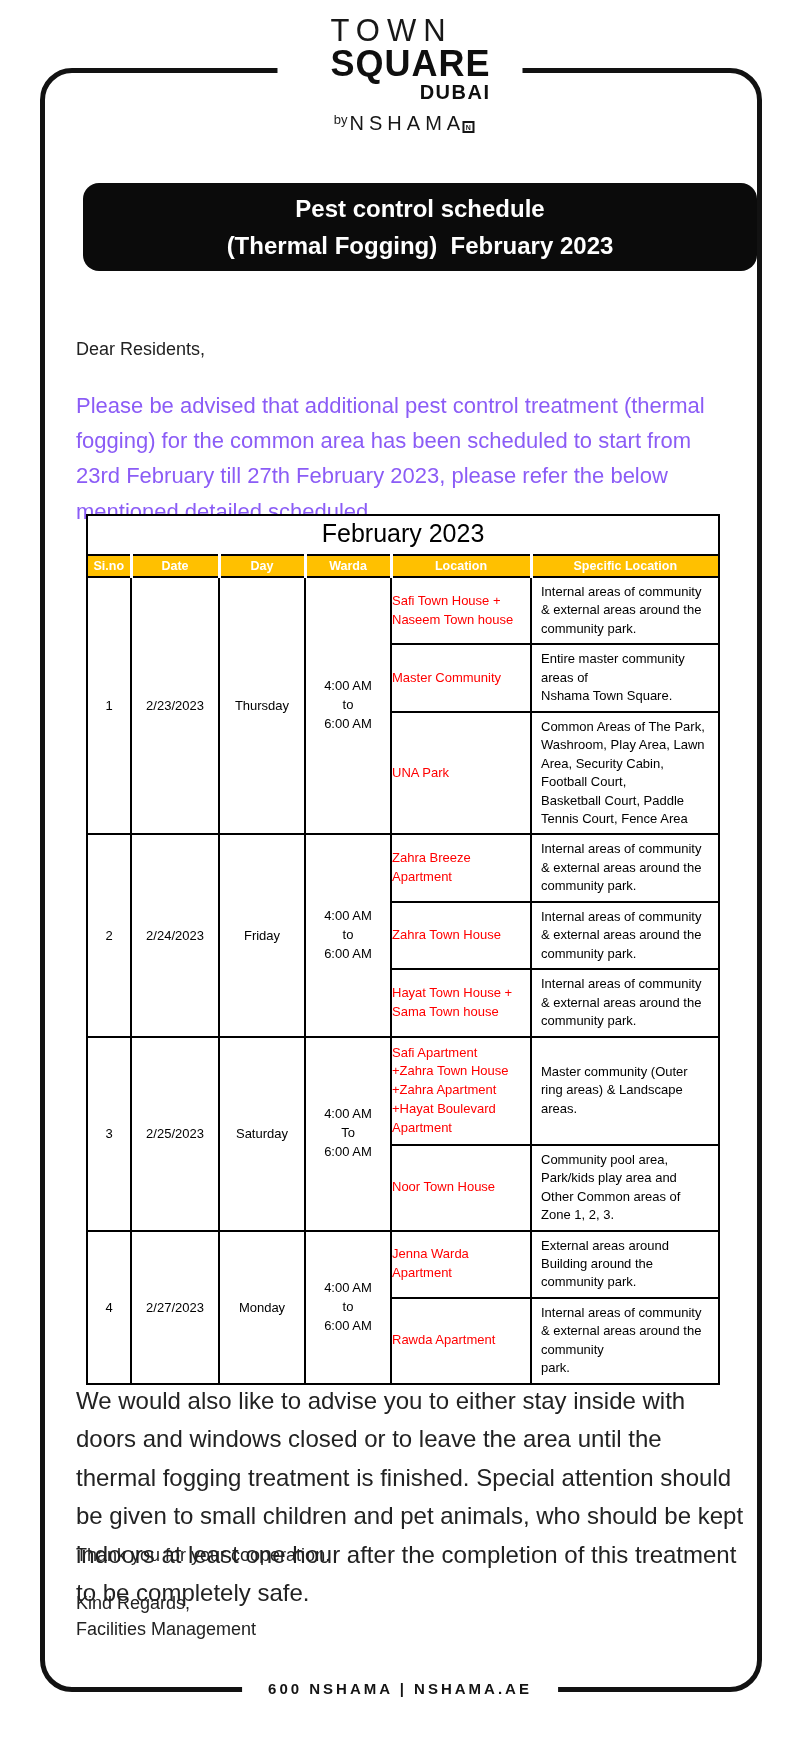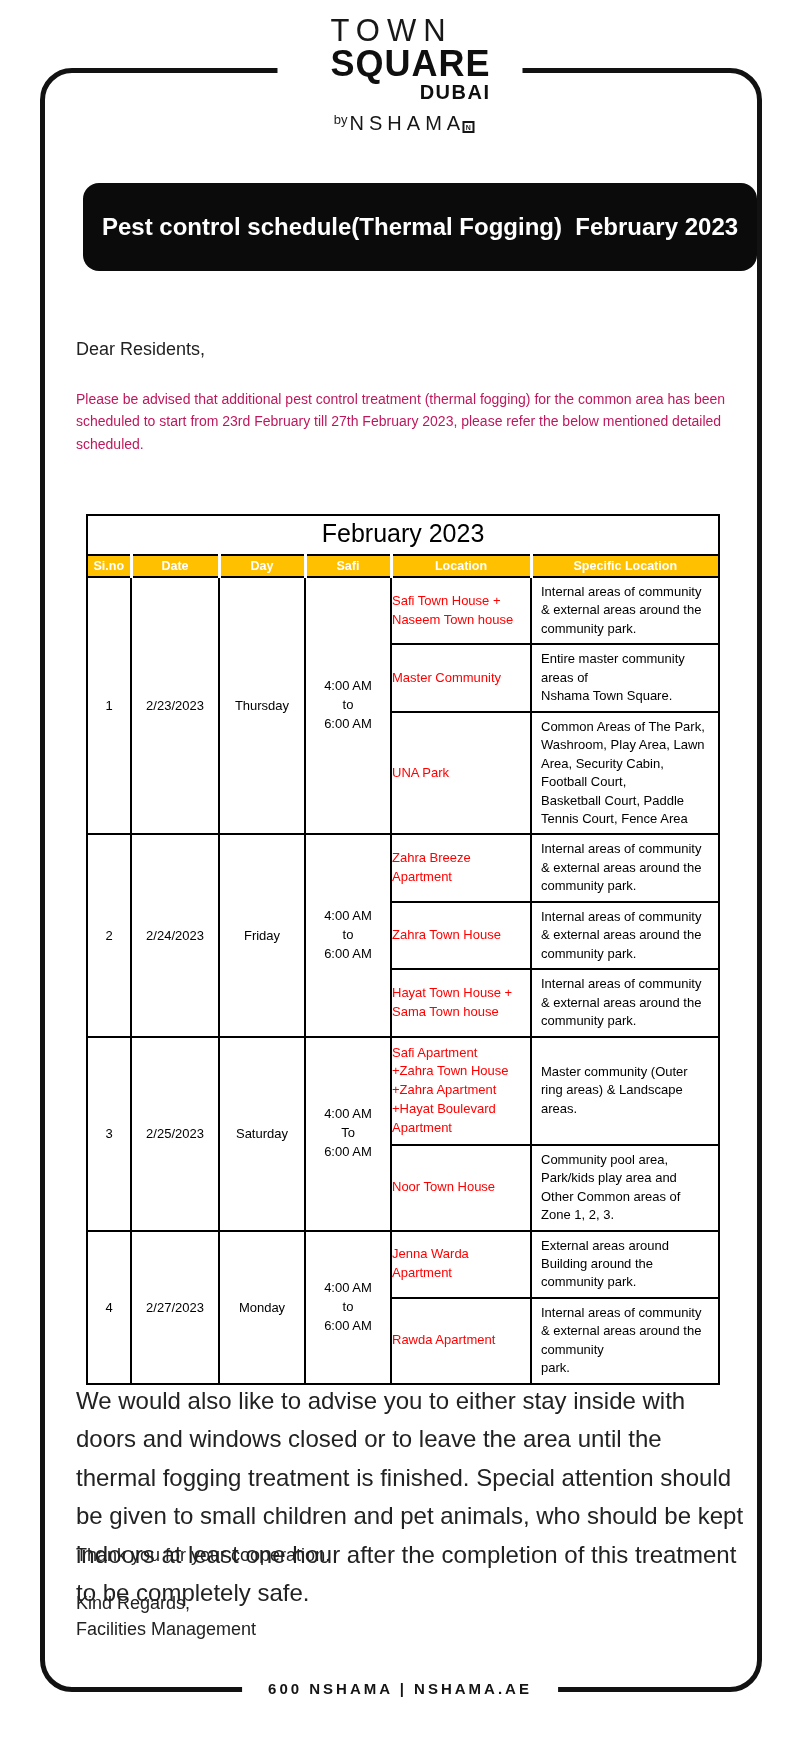--- a/index.html
+++ b/index.html
@@ -25,27 +25,27 @@
   .logo-byline{ margin-top:9px; display:flex; align-items:center; justify-content:center; }
   .logo-by    { font-size:13px; color:#222; align-self:flex-start; margin-top:0;padding-left:8px; }
   .logo-nshama{ font-size:20px; letter-spacing:5px; color:#161616; margin-left:2px; }
   .logo-mark  { width:12px; height:12px; border:2px solid #161616; display:inline-flex;
                 align-items:center; justify-content:center; font-size:7px; font-weight:700;
                 color:#161616; align-self:flex-end; margin:0 0 2px -3px; }
   
   .banner {
     position:absolute; left:83px; top:183px; width:674px; height:88px;
     background:#0b0b0b; border-radius:16px; color:#fff; z-index:2;
-    display:flex; align-items:center; justify-content:center;
+    display:flex; flex-direction:column; align-items:center; justify-content:center;
     font-size:24px; font-weight:600; line-height:1.55;
   }
   .banner div { white-space:pre-wrap; }
   .salutation { position:absolute; left:76px; top:339px; font-size:18px; color:#222; z-index:2; }
-  .intro      { position:absolute; left:76px; top:388px; width:660px; font-size:14px;
-                line-height:1.6; color:#be185d; z-index:2; }
+  .intro      { position:absolute; left:76px; top:388px; width:660px; font-size:22px;
+                line-height:1.6; color:#8b5cf6; z-index:2; }
   
   .schedule {
     position:absolute; left:86px; top:514px; width:632px; z-index:2; background:#fff;
     border-collapse:collapse; table-layout:fixed; color:#000;
   }
   .schedule th, .schedule td { border:2px solid #000; }
   .t-title { font-size:25px; font-weight:400; text-align:center; padding:3px 0 6px; background:#fff; color:#000; }
   .head-row th {
     background:var(--header-bg, #FFC000); color:#fff; font-size:12.5px; font-weight:700;
     padding:3px 1px; border-top:2px solid #000; border-bottom:2px solid #000;
@@ -107,21 +107,21 @@
         <col style="width:188px">
     </colgroup>
     <thead>
       <tr>
         <th colspan="6" class="t-title">February 2023</th>
       </tr>
       <tr class="head-row">
         <th>Si.no</th>
         <th>Date</th>
         <th>Day</th>
-        <th>Safi</th>
+        <th>Warda</th>
         <th>Location</th>
         <th>Specific Location</th>
       </tr>
     </thead>
     <tbody>
         <tr>
           <td rowspan="3" class="c-center">1</td>
           <td rowspan="3" class="c-center">2/23/2023</td>
           <td rowspan="3" class="c-center">Thursday</td>
           <td rowspan="3" class="c-center c-time">4:00 AM

